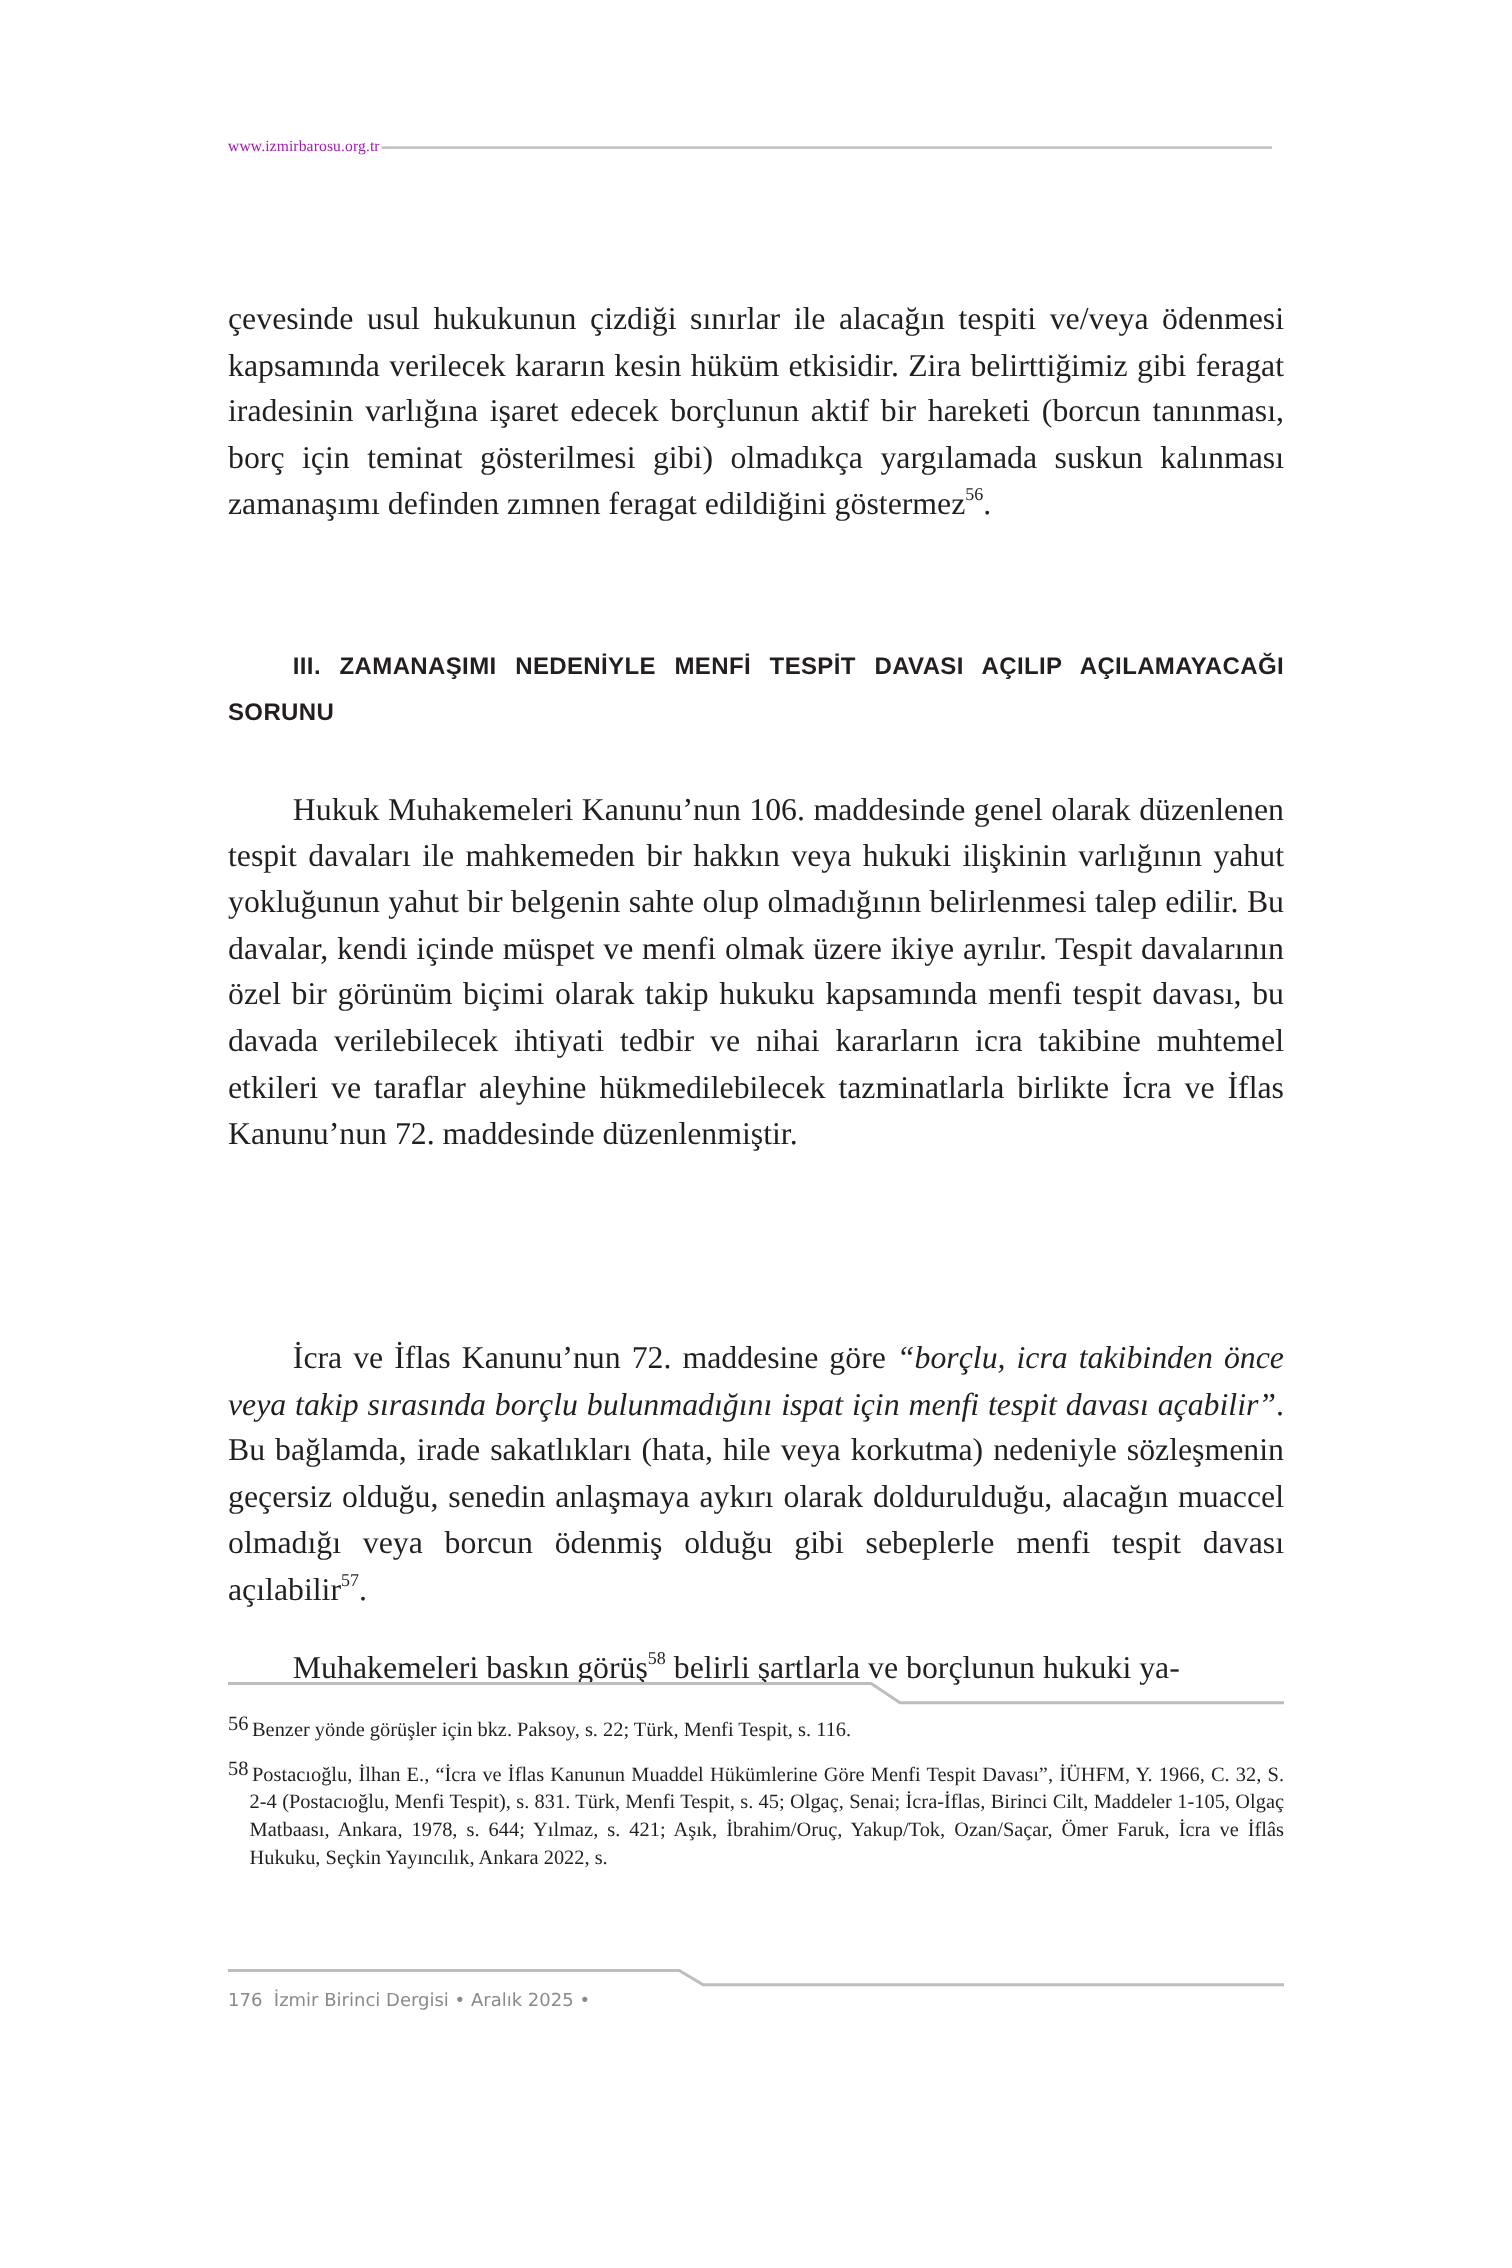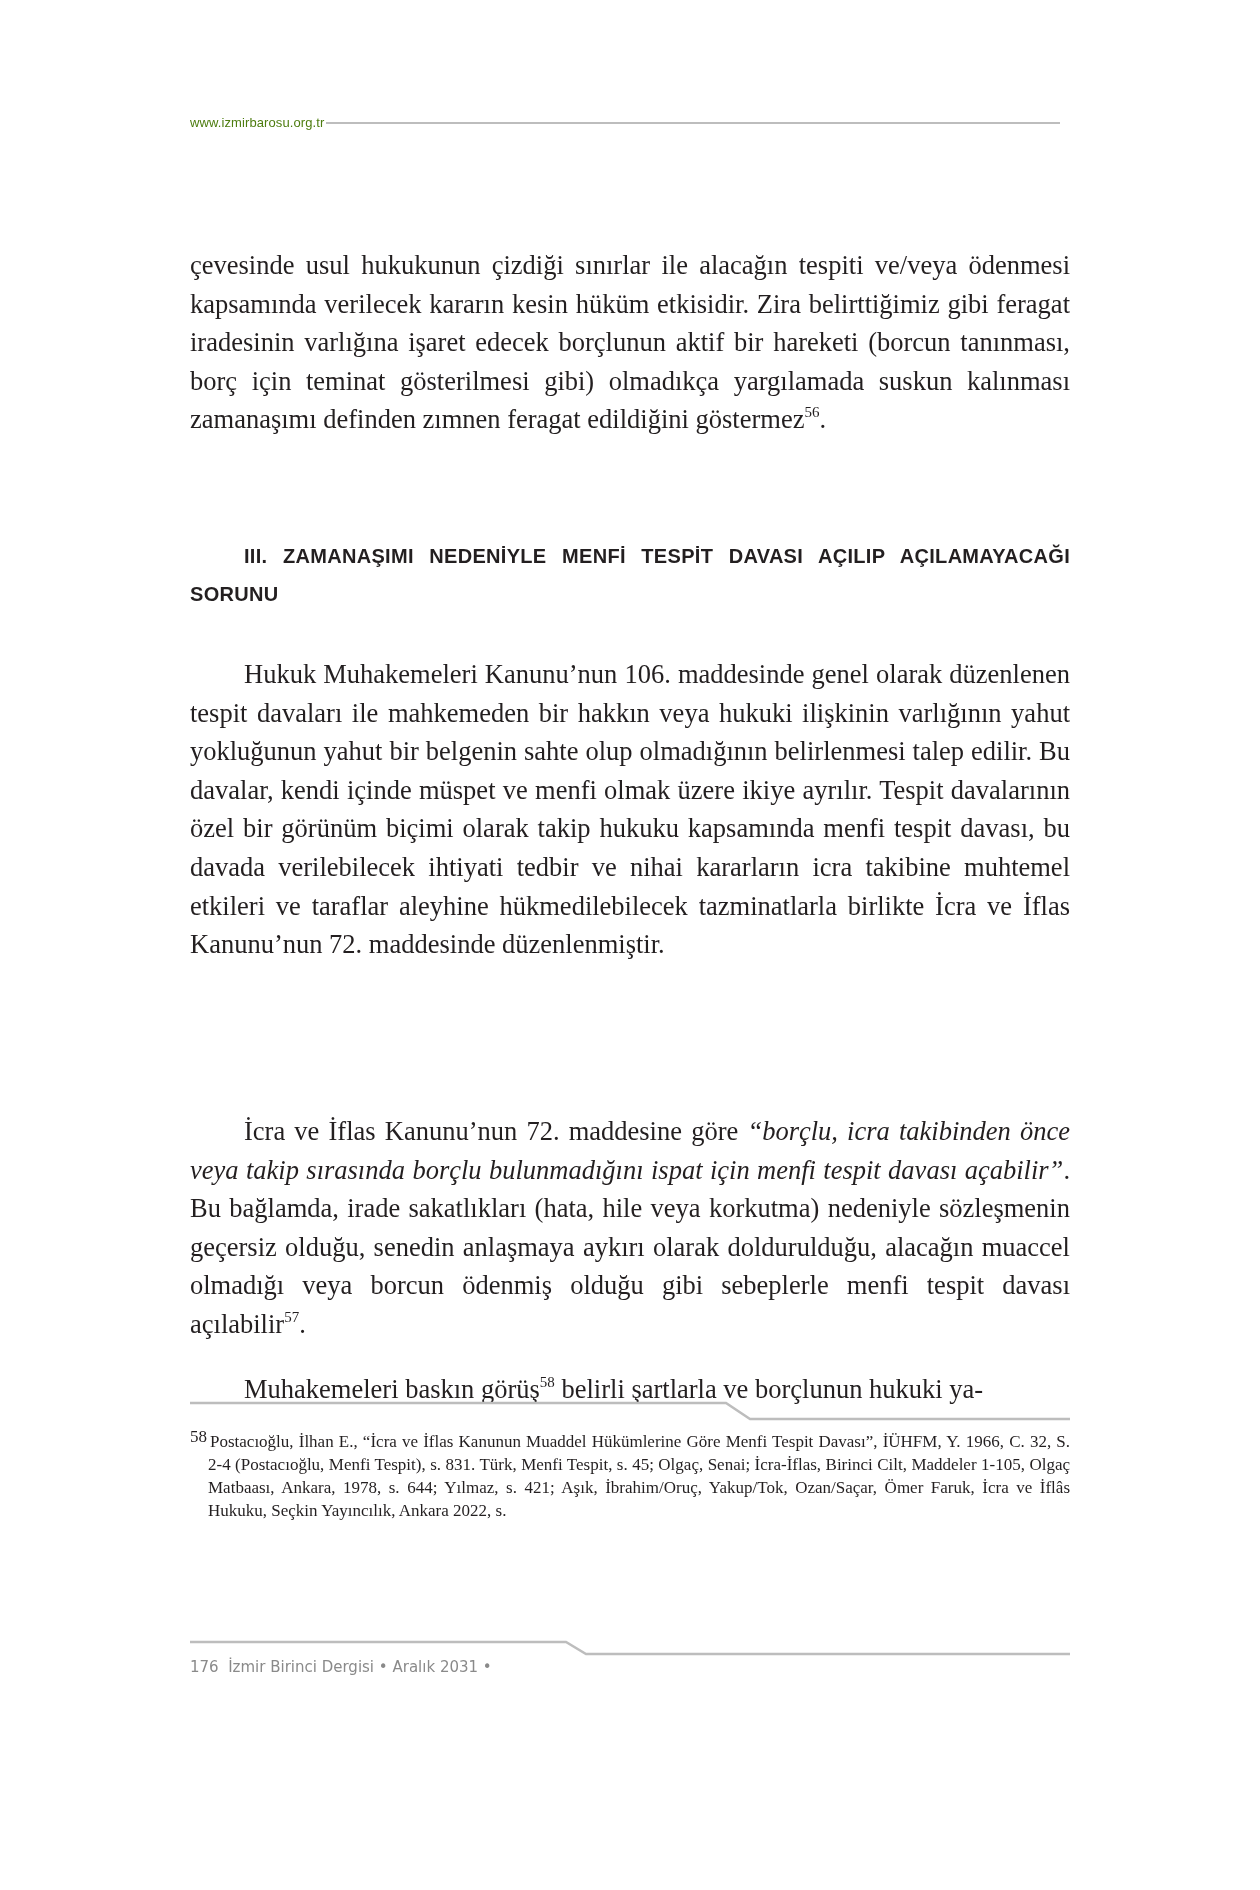--- a/index.html
+++ b/index.html
@@ -1,19 +1,19 @@
 <!DOCTYPE html>
 <html><head>
 <meta charset="utf-8">
 <style>
   html, body { margin: 0; padding: 0; background: #ffffff; }
   body { width: 1260px; height: 1890px; position: relative; overflow: hidden; color: #231f20; }
 
   .header { position: absolute; left: 190px; top: 112px; width: 870px; height: 20px; display: flex; align-items: center; }
-  .header-url { font-family: Liberation Sans, sans-serif; font-size: 13px; color: #4d7c0f; letter-spacing: 0.1px; white-space: nowrap; }
+  .header-url { font-family: Liberation Serif, serif; font-size: 13px; color: #a21caf; letter-spacing: 0.1px; white-space: nowrap; }
   .header-line { flex: 1; height: 2px; background: #bdbdbd; margin-left: 2px; margin-top: 2px; }
 
   .body-text { position: absolute; left: 190px; width: 880px; font-family: "Liberation Serif", serif; font-size: 26.5px; line-height: 38.6px; text-align: justify; }
   .para { margin: 0; text-align: justify; }
   .para.indent { text-indent: 54px; }
   .para sup { font-size: 15px; vertical-align: 11px; line-height: 0; }
   .para em { font-style: italic; }
 
   .p1 { top: 246px; }
   .heading { position: absolute; left: 190px; top: 537px; width: 880px; font-family: Liberation Sans, sans-serif; font-weight: bold; font-size: 20px; line-height: 38px; text-align: justify; text-indent: 54px; letter-spacing: 0.3px; }
@@ -54,27 +54,28 @@
 
 <div class="body-text p4">
   <p class="para indent"><span>Muhakemeleri baskın görüş</span><sup>58</sup><span> belirli şartlarla ve borçlunun hukuki ya-</span></p>
 </div>
 
 <svg class="sep" width="880" height="30" viewBox="0 0 880 30">
   <polyline points="0,3 536,3 560,19 880,19" fill="none" stroke="#bdbdbd" stroke-width="2.5"></polyline>
 </svg>
 
 <div class="footnotes">
+  <p class="fn"><span class="fn-num">56</span><span>Benzer yönde görüşler için bkz. Paksoy, s. 22; Türk, Menfi Tespit, s. 116.</span></p>
   <p class="fn"><span class="fn-num">58</span><span>Postacıoğlu, İlhan E., “İcra ve İflas Kanunun Muaddel Hükümlerine Göre Menfi Tespit Davası”, İÜHFM, Y. 1966, C. 32, S. 2-4 (Postacıoğlu, Menfi Tespit), s. 831. Türk, Menfi Tespit, s. 45; Olgaç, Senai; İcra-İflas, Birinci Cilt, Maddeler 1-105, Olgaç Matbaası, Ankara, 1978, s. 644; Yılmaz, s. 421; Aşık, İbrahim/Oruç, Yakup/Tok, Ozan/Saçar, Ömer Faruk, İcra ve İflâs Hukuku, Seçkin Yayıncılık, Ankara 2022, s.</span></p>
 </div>
 
 <div class="footer">
   <svg width="880" height="20" viewBox="0 0 880 20" style="position:absolute;left:0;top:0">
     <polyline points="0,2 376,2 396,14 880,14" fill="none" stroke="#bdbdbd" stroke-width="2.5"></polyline>
   </svg>
   <div class="footer-text">
     <span>176</span>&nbsp;
     <span>İzmir Birinci Dergisi</span>
     <span>•</span>
-    <span>Aralık 2031</span>
+    <span>Aralık 2025</span>
     <span>•</span>
   </div>
 </div>
 
 </body></html>

